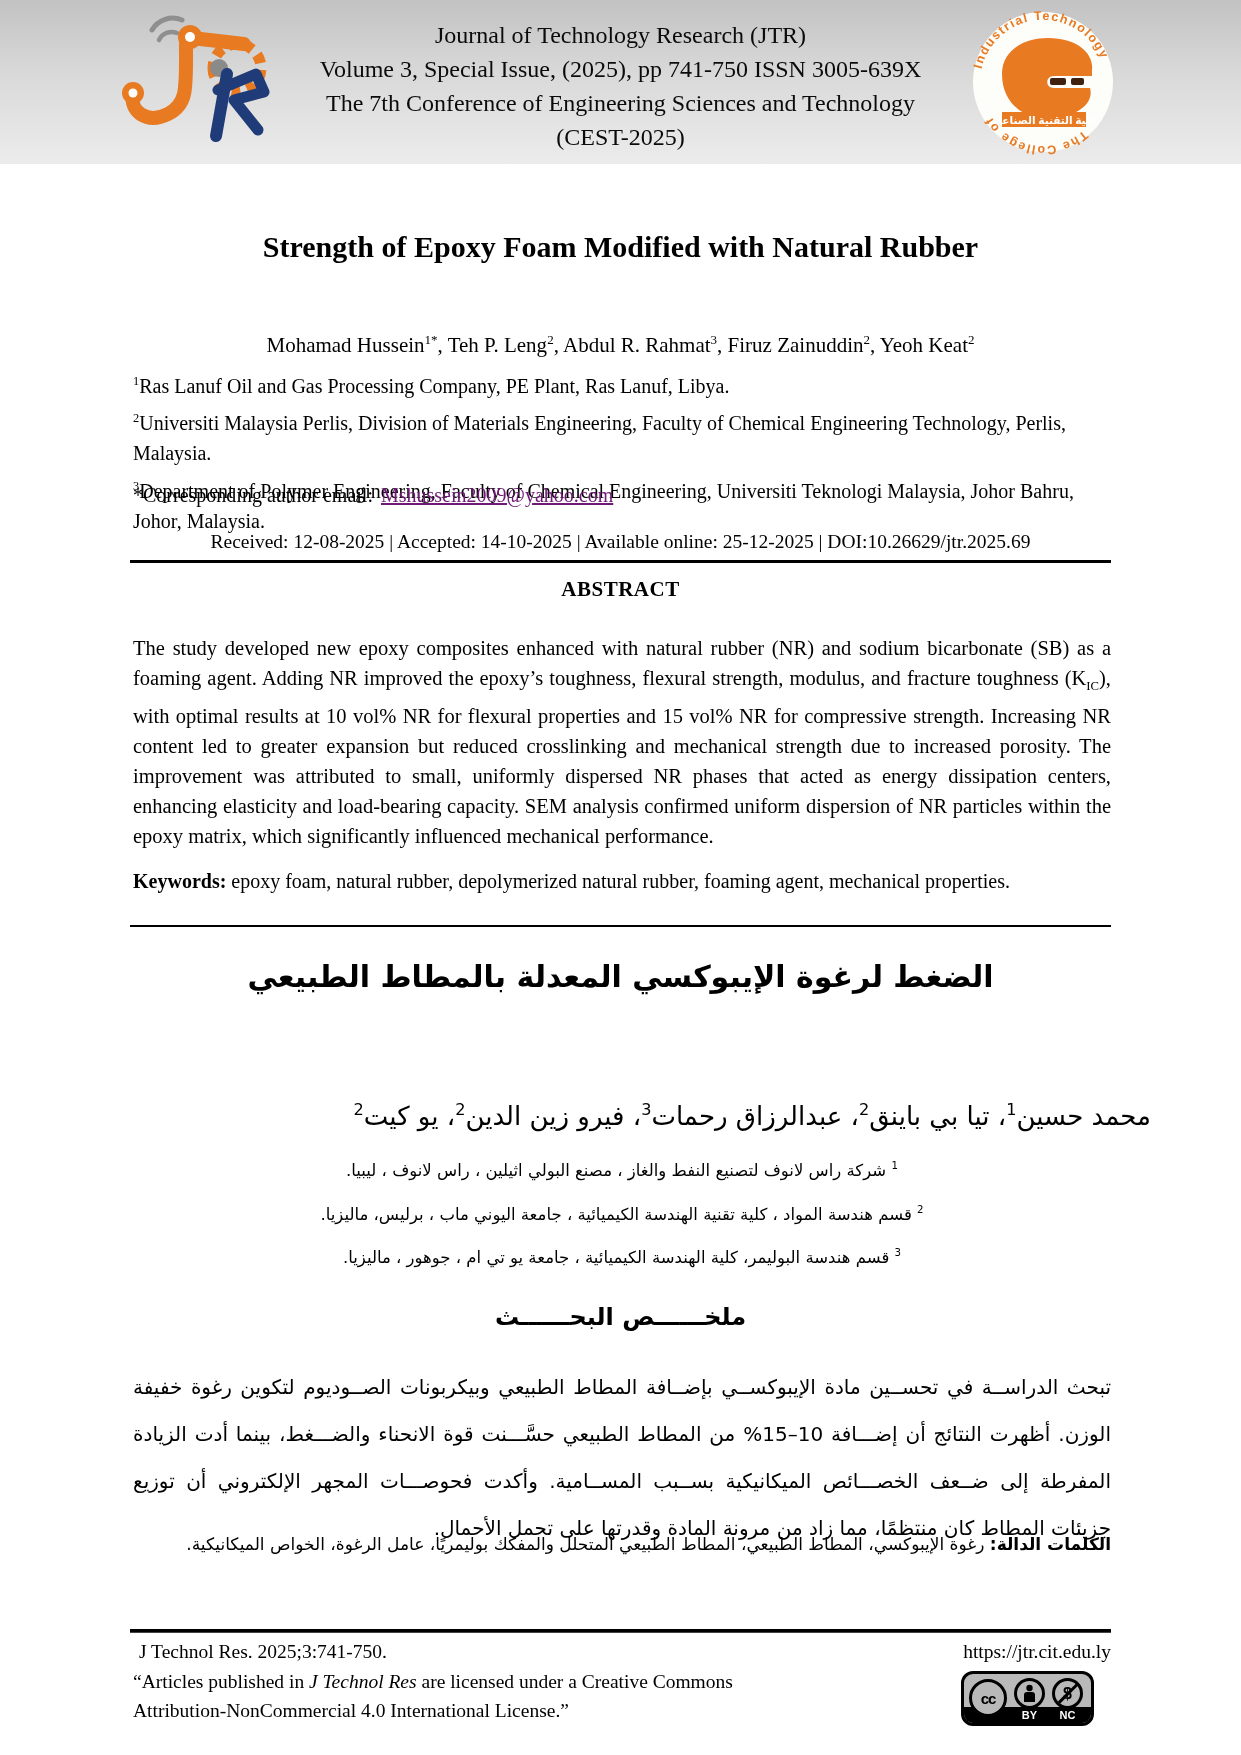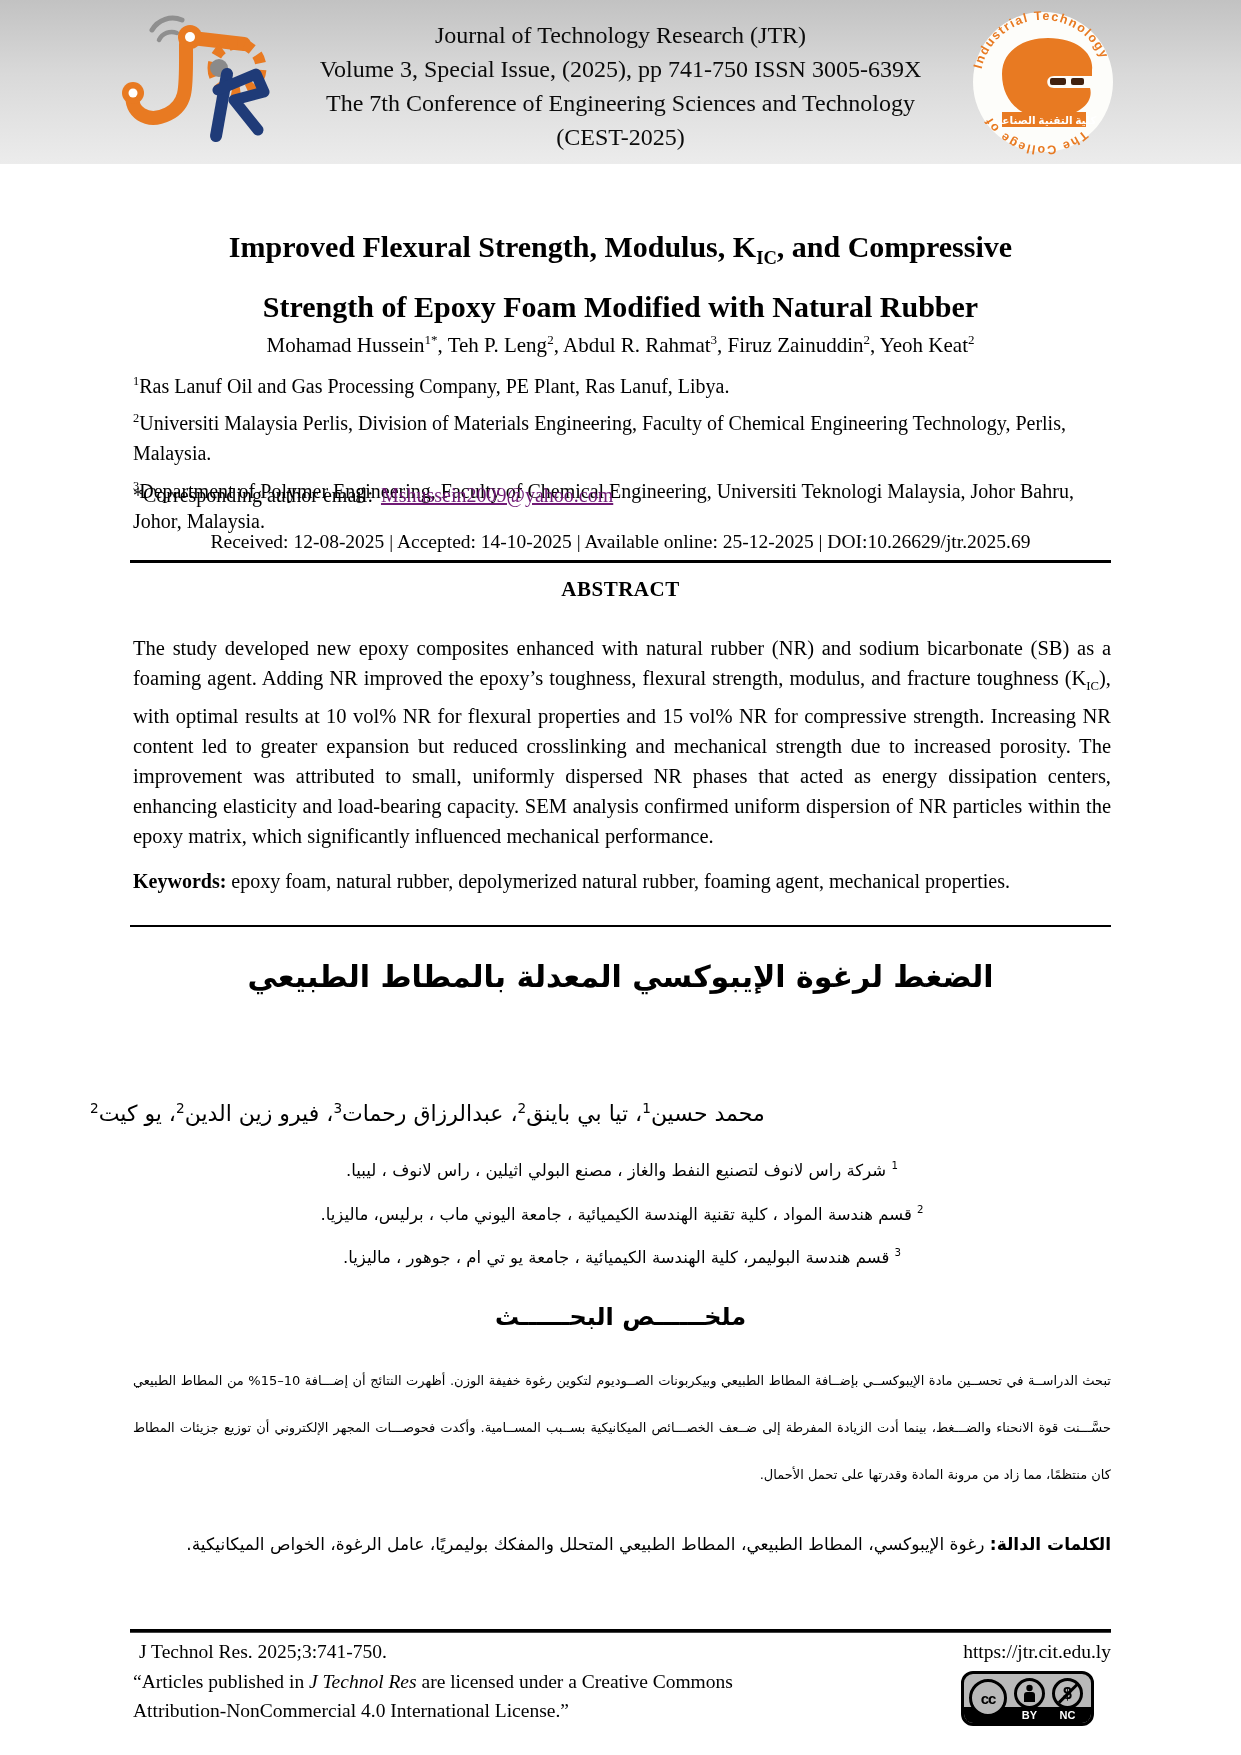--- a/index.html
+++ b/index.html
@@ -32,28 +32,28 @@
                  font-weight:bold;font-size:21px;letter-spacing:0.5px;}
   .abstract{position:absolute;top:612px;left:133px;width:978px;font-size:20.5px;
             line-height:30px;text-align:justify;}
   .keywords{position:absolute;top:870px;left:133px;width:978px;font-size:20px;}
   .kw-label{font-weight:bold;}
 
   
   .ar{font-family:"DejaVu Sans",sans-serif;direction:rtl;}
   .ar-title{position:absolute;top:946px;left:90px;width:1061px;text-align:center;
             font-weight:bold;font-size:30px;line-height:62px;}
-  .ar-authors{position:absolute;top:1100px;left:90px;width:1061px;text-align:left;font-size:22px;}
+  .ar-authors{position:absolute;top:1100px;left:90px;width:1061px;text-align:right;font-size:26px;}
   .ar-affils{position:absolute;top:1146px;left:133px;width:978px;text-align:center;
              font-size:16.5px;line-height:39px;}
   .ar-affils p{margin:0;}
   .ar-summary-head{position:absolute;top:1303px;left:90px;width:1061px;text-align:center;
                    font-weight:bold;font-size:24px;}
   .ar-abstract{position:absolute;top:1344px;left:133px;width:978px;text-align:justify;
-               font-size:13px;line-height:47px;}
+               font-size:20px;line-height:47px;}
   .ar-keywords{position:absolute;top:1534px;left:133px;width:978px;text-align:right;font-size:17px;}
   .ar-kw-label{font-weight:bold;margin-top:28px;}
 
   
   .footer-rule{position:absolute;top:1629px;left:130px;width:981px;height:3px;
                background:#000;border-bottom:1px solid #444;}
   .footer-cite{position:absolute;top:1641px;left:139px;font-size:19.5px;}
   .footer-url{position:absolute;top:1641px;left:131px;width:980px;text-align:right;font-size:19.5px;}
   .footer-quote{position:absolute;top:1667px;left:133px;width:670px;font-size:19.5px;line-height:29px;}
 
@@ -115,21 +115,20 @@
       </text>
       <path d="M52 68 C52 44 74 32 98 32 C128 32 144 48 142 64 L142 70 L104 70 C95 70 95 82 104 82 L140 82 C144 96 130 110 102 112 C72 114 52 96 52 68 Z" fill="#E87A22"></path>
       <rect x="100" y="72" width="16" height="7" rx="2" fill="#40210f"></rect>
       <rect x="121" y="72" width="13" height="7" rx="2" fill="#40210f"></rect>
       <rect x="52" y="106" width="84" height="15" fill="#E87A22"></rect>
       <text x="94" y="117.5" text-anchor="middle" font-size="10.5" font-weight="bold" fill="#ffffff">كلية التقنية الصناعية</text>
     </svg>
   </div>
 
   <div class="title">
-    <div><span>Improved Flexural Strength, Modulus, K</span><sub>IC</sub><span>, and Compressive</span></div>
     <div>Strength of Epoxy Foam Modified with Natural Rubber</div>
   </div>
 
   <div class="authors"><span class="author"><span>Mohamad Hussein</span><sup>1*</sup><span>, </span></span><span class="author"><span>Teh P. Leng</span><sup>2</sup><span>, </span></span><span class="author"><span>Abdul R. Rahmat</span><sup>3</sup><span>, </span></span><span class="author"><span>Firuz Zainuddin</span><sup>2</sup><span>, </span></span><span class="author"><span>Yeoh Keat</span><sup>2</sup><span></span></span></div>
 
   <div class="affils">
       <p class="affil"><sup>1</sup><span>Ras Lanuf Oil and Gas Processing Company, PE Plant, Ras Lanuf, Libya.</span></p>
       <p class="affil"><sup>2</sup><span>Universiti Malaysia Perlis, Division of Materials Engineering, Faculty of Chemical Engineering Technology, Perlis, Malaysia.</span></p>
       <p class="affil"><sup>3</sup><span>Department of Polymer Engineering, Faculty of Chemical Engineering, Universiti Teknologi Malaysia, Johor Bahru, Johor, Malaysia.</span></p>
     </div>

